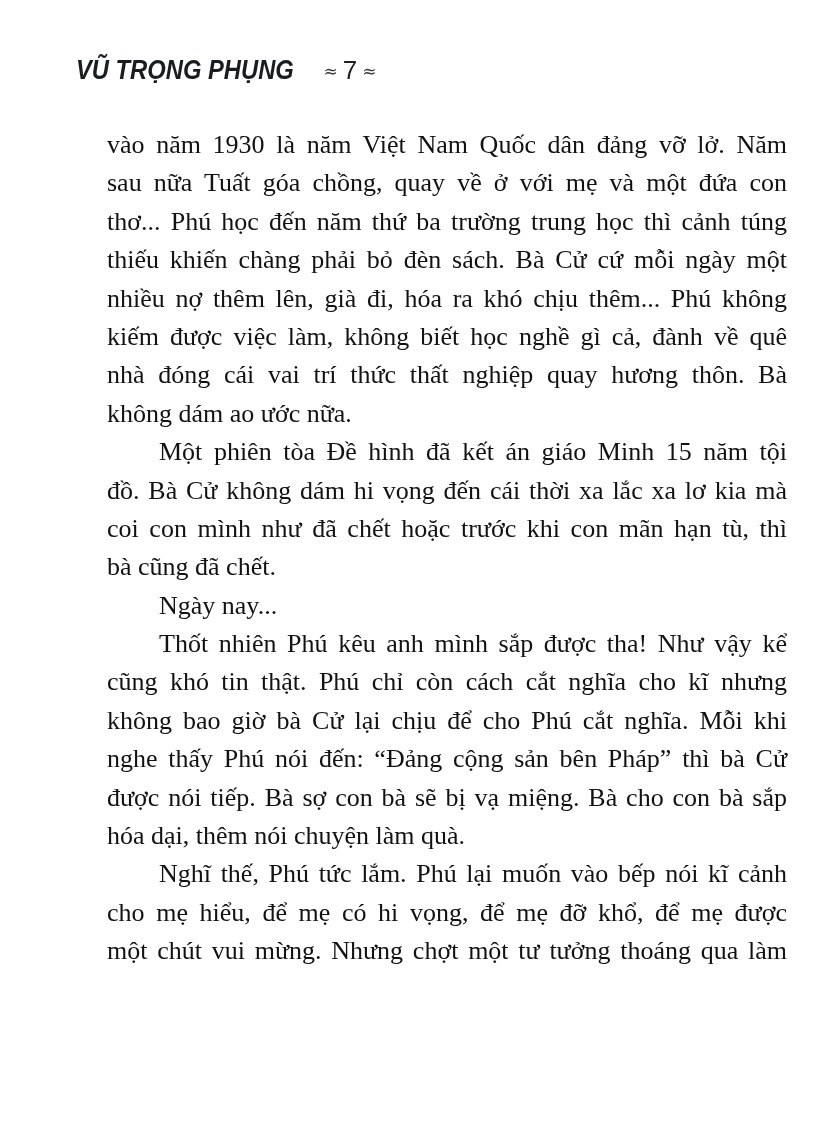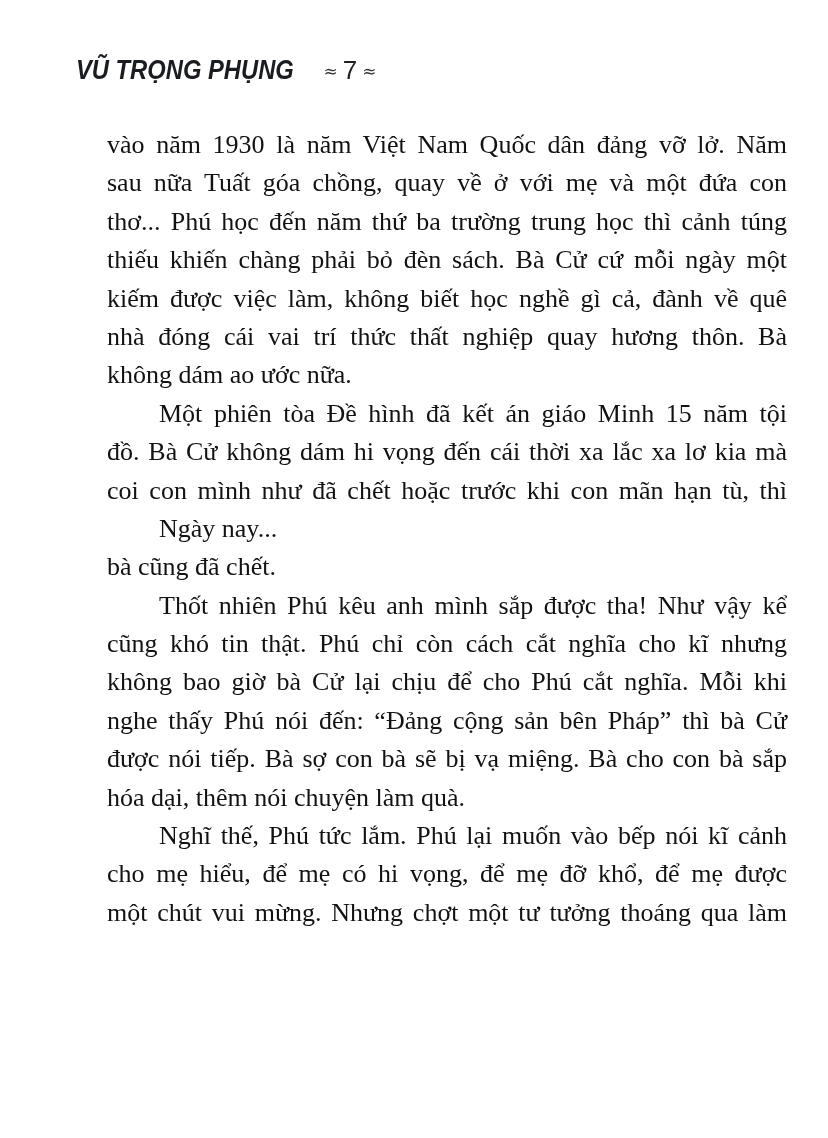--- a/index.html
+++ b/index.html
@@ -93,28 +93,29 @@
       <span class="page-num">7</span>
       <span class="ornament right">≈</span>
     </div>
   </div>
 
   <div class="text-block">
     <div class="line">vào năm 1930 là năm Việt Nam Quốc dân đảng vỡ lở. Năm</div>
     <div class="line">sau nữa Tuất góa chồng, quay về ở với mẹ và một đứa con</div>
     <div class="line">thơ... Phú học đến năm thứ ba trường trung học thì cảnh túng</div>
     <div class="line">thiếu khiến chàng phải bỏ đèn sách. Bà Cử cứ mỗi ngày một</div>
+    <div class="line">nhiều nợ thêm lên, già đi, hóa ra khó chịu thêm... Phú không</div>
     <div class="line">kiếm được việc làm, không biết học nghề gì cả, đành về quê</div>
     <div class="line">nhà đóng cái vai trí thức thất nghiệp quay hương thôn. Bà</div>
     <div class="line para-end">không dám ao ước nữa.</div>
     <div class="line indent">Một phiên tòa Đề hình đã kết án giáo Minh 15 năm tội</div>
     <div class="line">đồ. Bà Cử không dám hi vọng đến cái thời xa lắc xa lơ kia mà</div>
     <div class="line">coi con mình như đã chết hoặc trước khi con mãn hạn tù, thì</div>
+    <div class="line para-end">bà cũng đã chết.</div>
     <div class="line indent para-end">Ngày nay...</div>
-    <div class="line para-end">bà cũng đã chết.</div>
     <div class="line indent">Thốt nhiên Phú kêu anh mình sắp được tha! Như vậy kể</div>
     <div class="line">cũng khó tin thật. Phú chỉ còn cách cắt nghĩa cho kĩ nhưng</div>
     <div class="line">không bao giờ bà Cử lại chịu để cho Phú cắt nghĩa. Mỗi khi</div>
     <div class="line">nghe thấy Phú nói đến: “Đảng cộng sản bên Pháp” thì bà Cử</div>
     <div class="line">được nói tiếp. Bà sợ con bà sẽ bị vạ miệng. Bà cho con bà sắp</div>
     <div class="line para-end">hóa dại, thêm nói chuyện làm quà.</div>
     <div class="line indent">Nghĩ thế, Phú tức lắm. Phú lại muốn vào bếp nói kĩ cảnh</div>
     <div class="line">cho mẹ hiểu, để mẹ có hi vọng, để mẹ đỡ khổ, để mẹ được</div>
     <div class="line">một chút vui mừng. Nhưng chợt một tư tưởng thoáng qua làm</div>
   </div>

